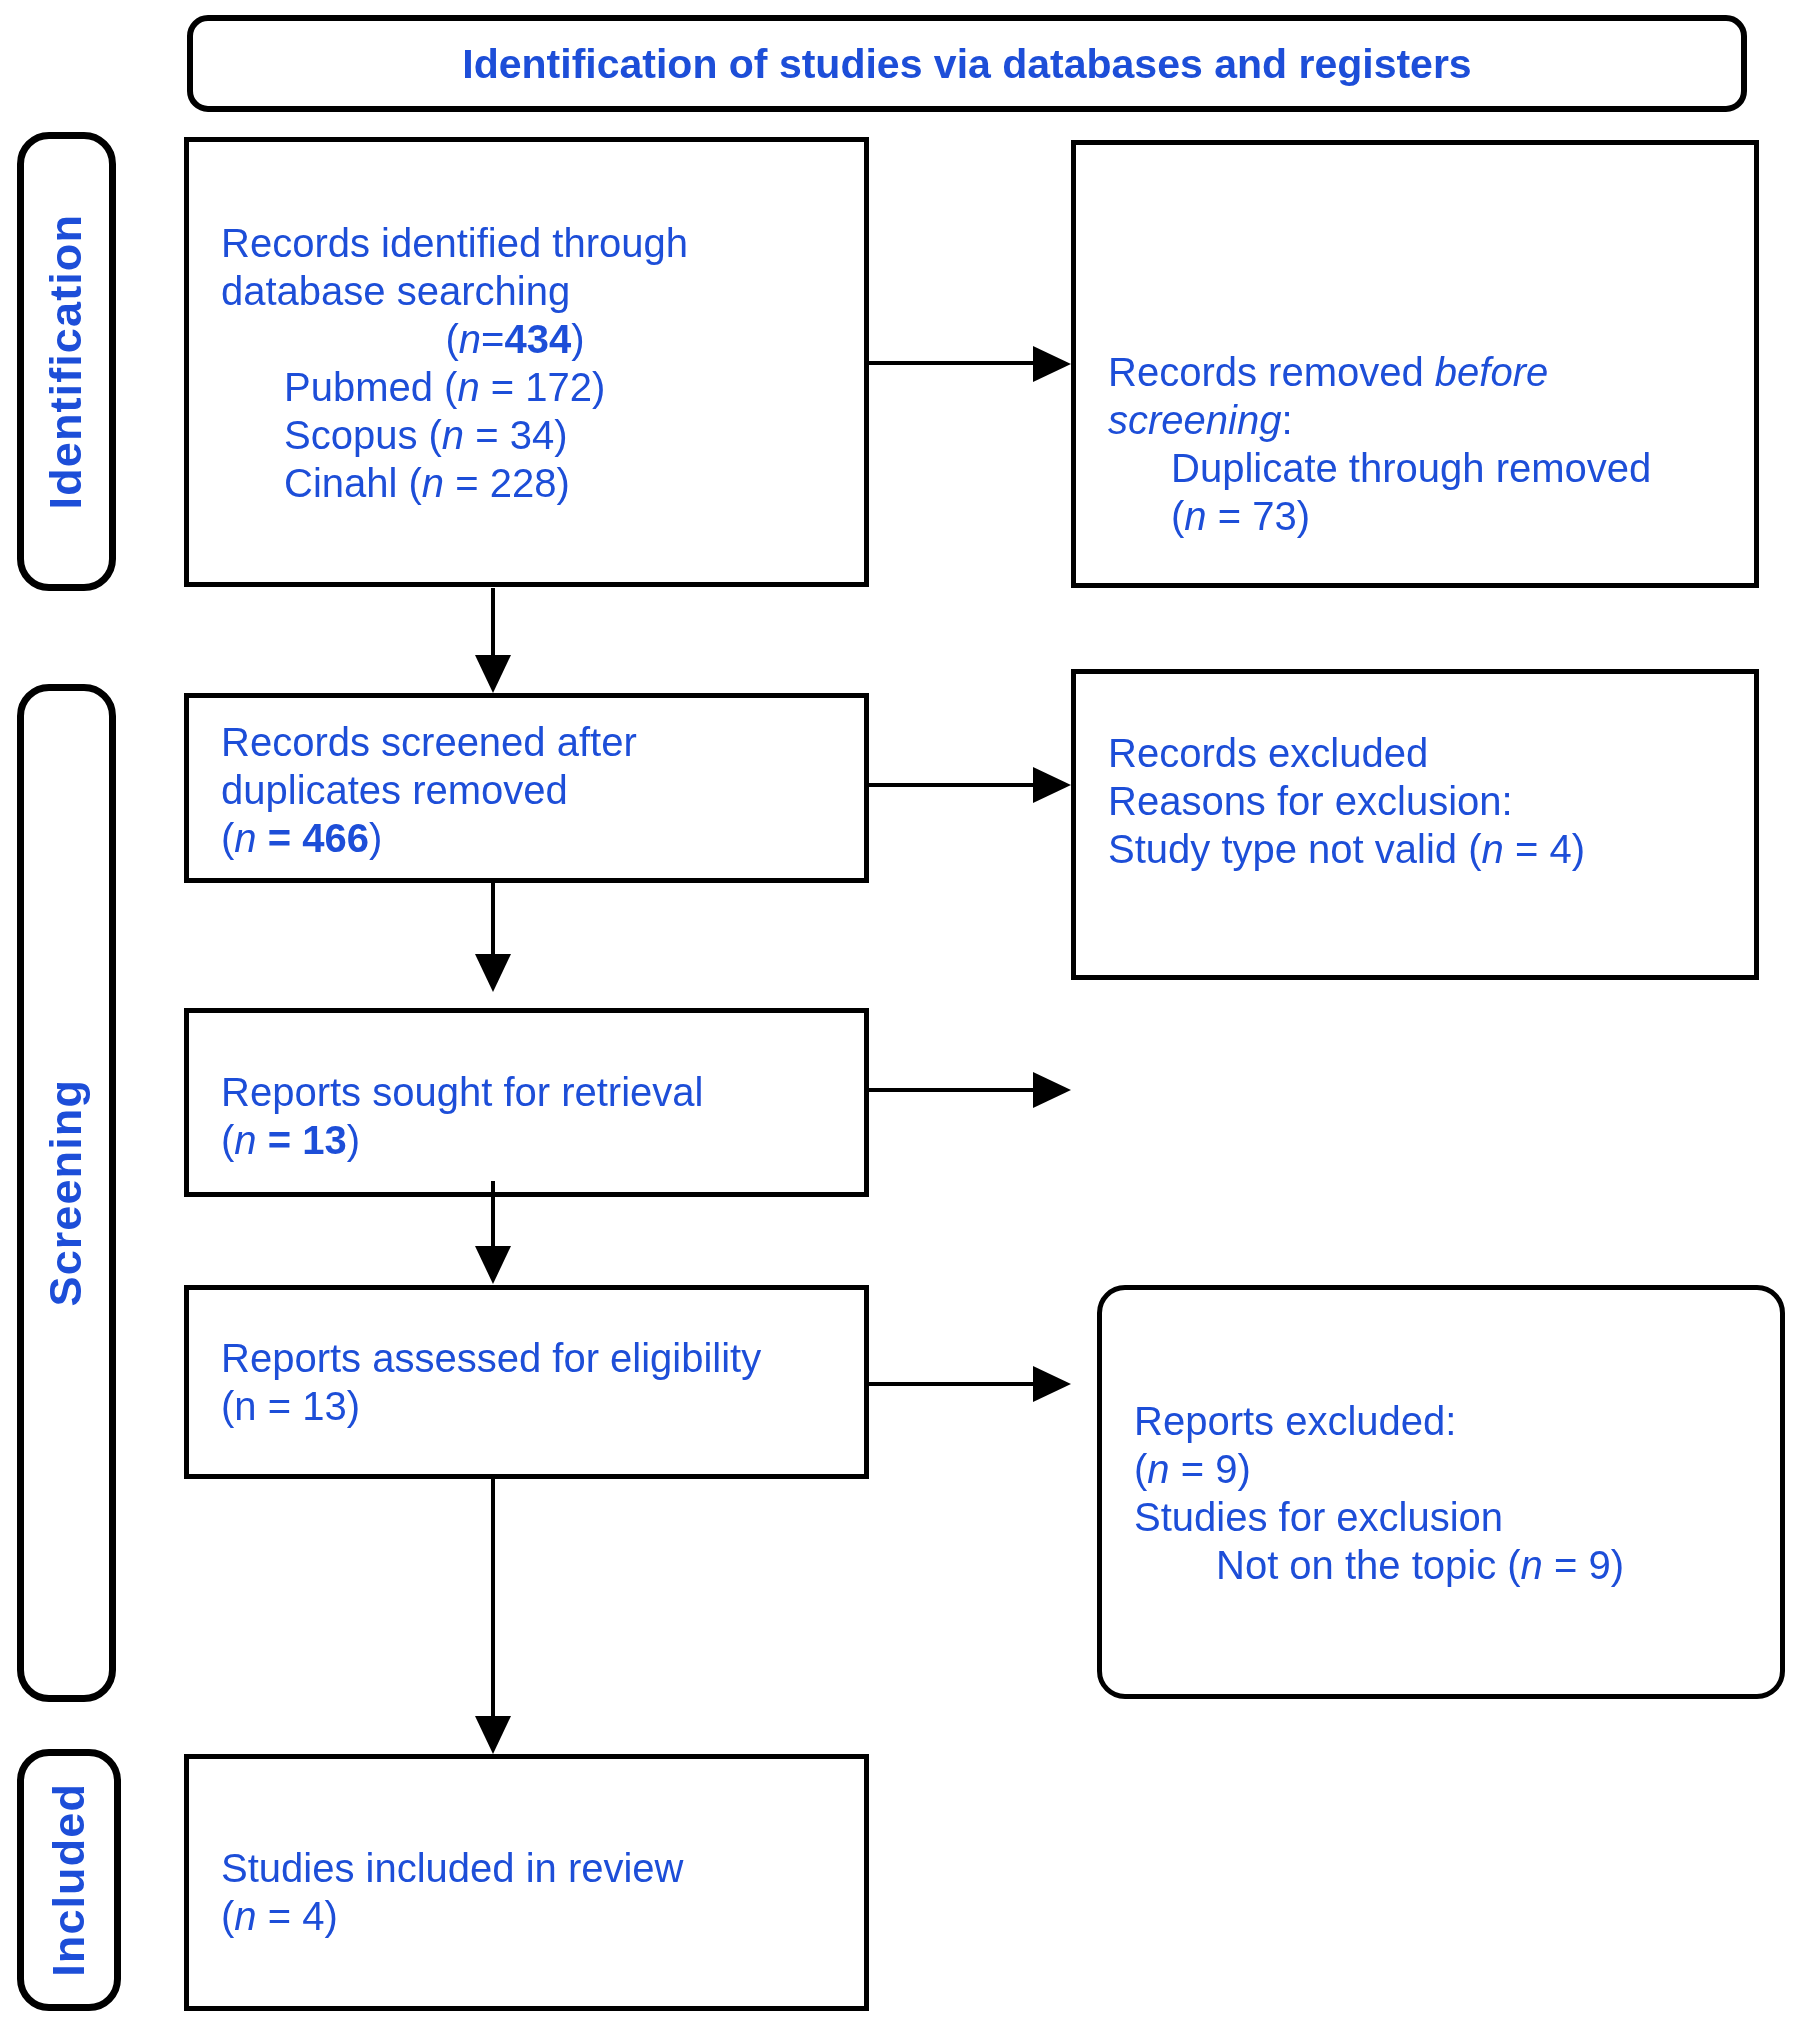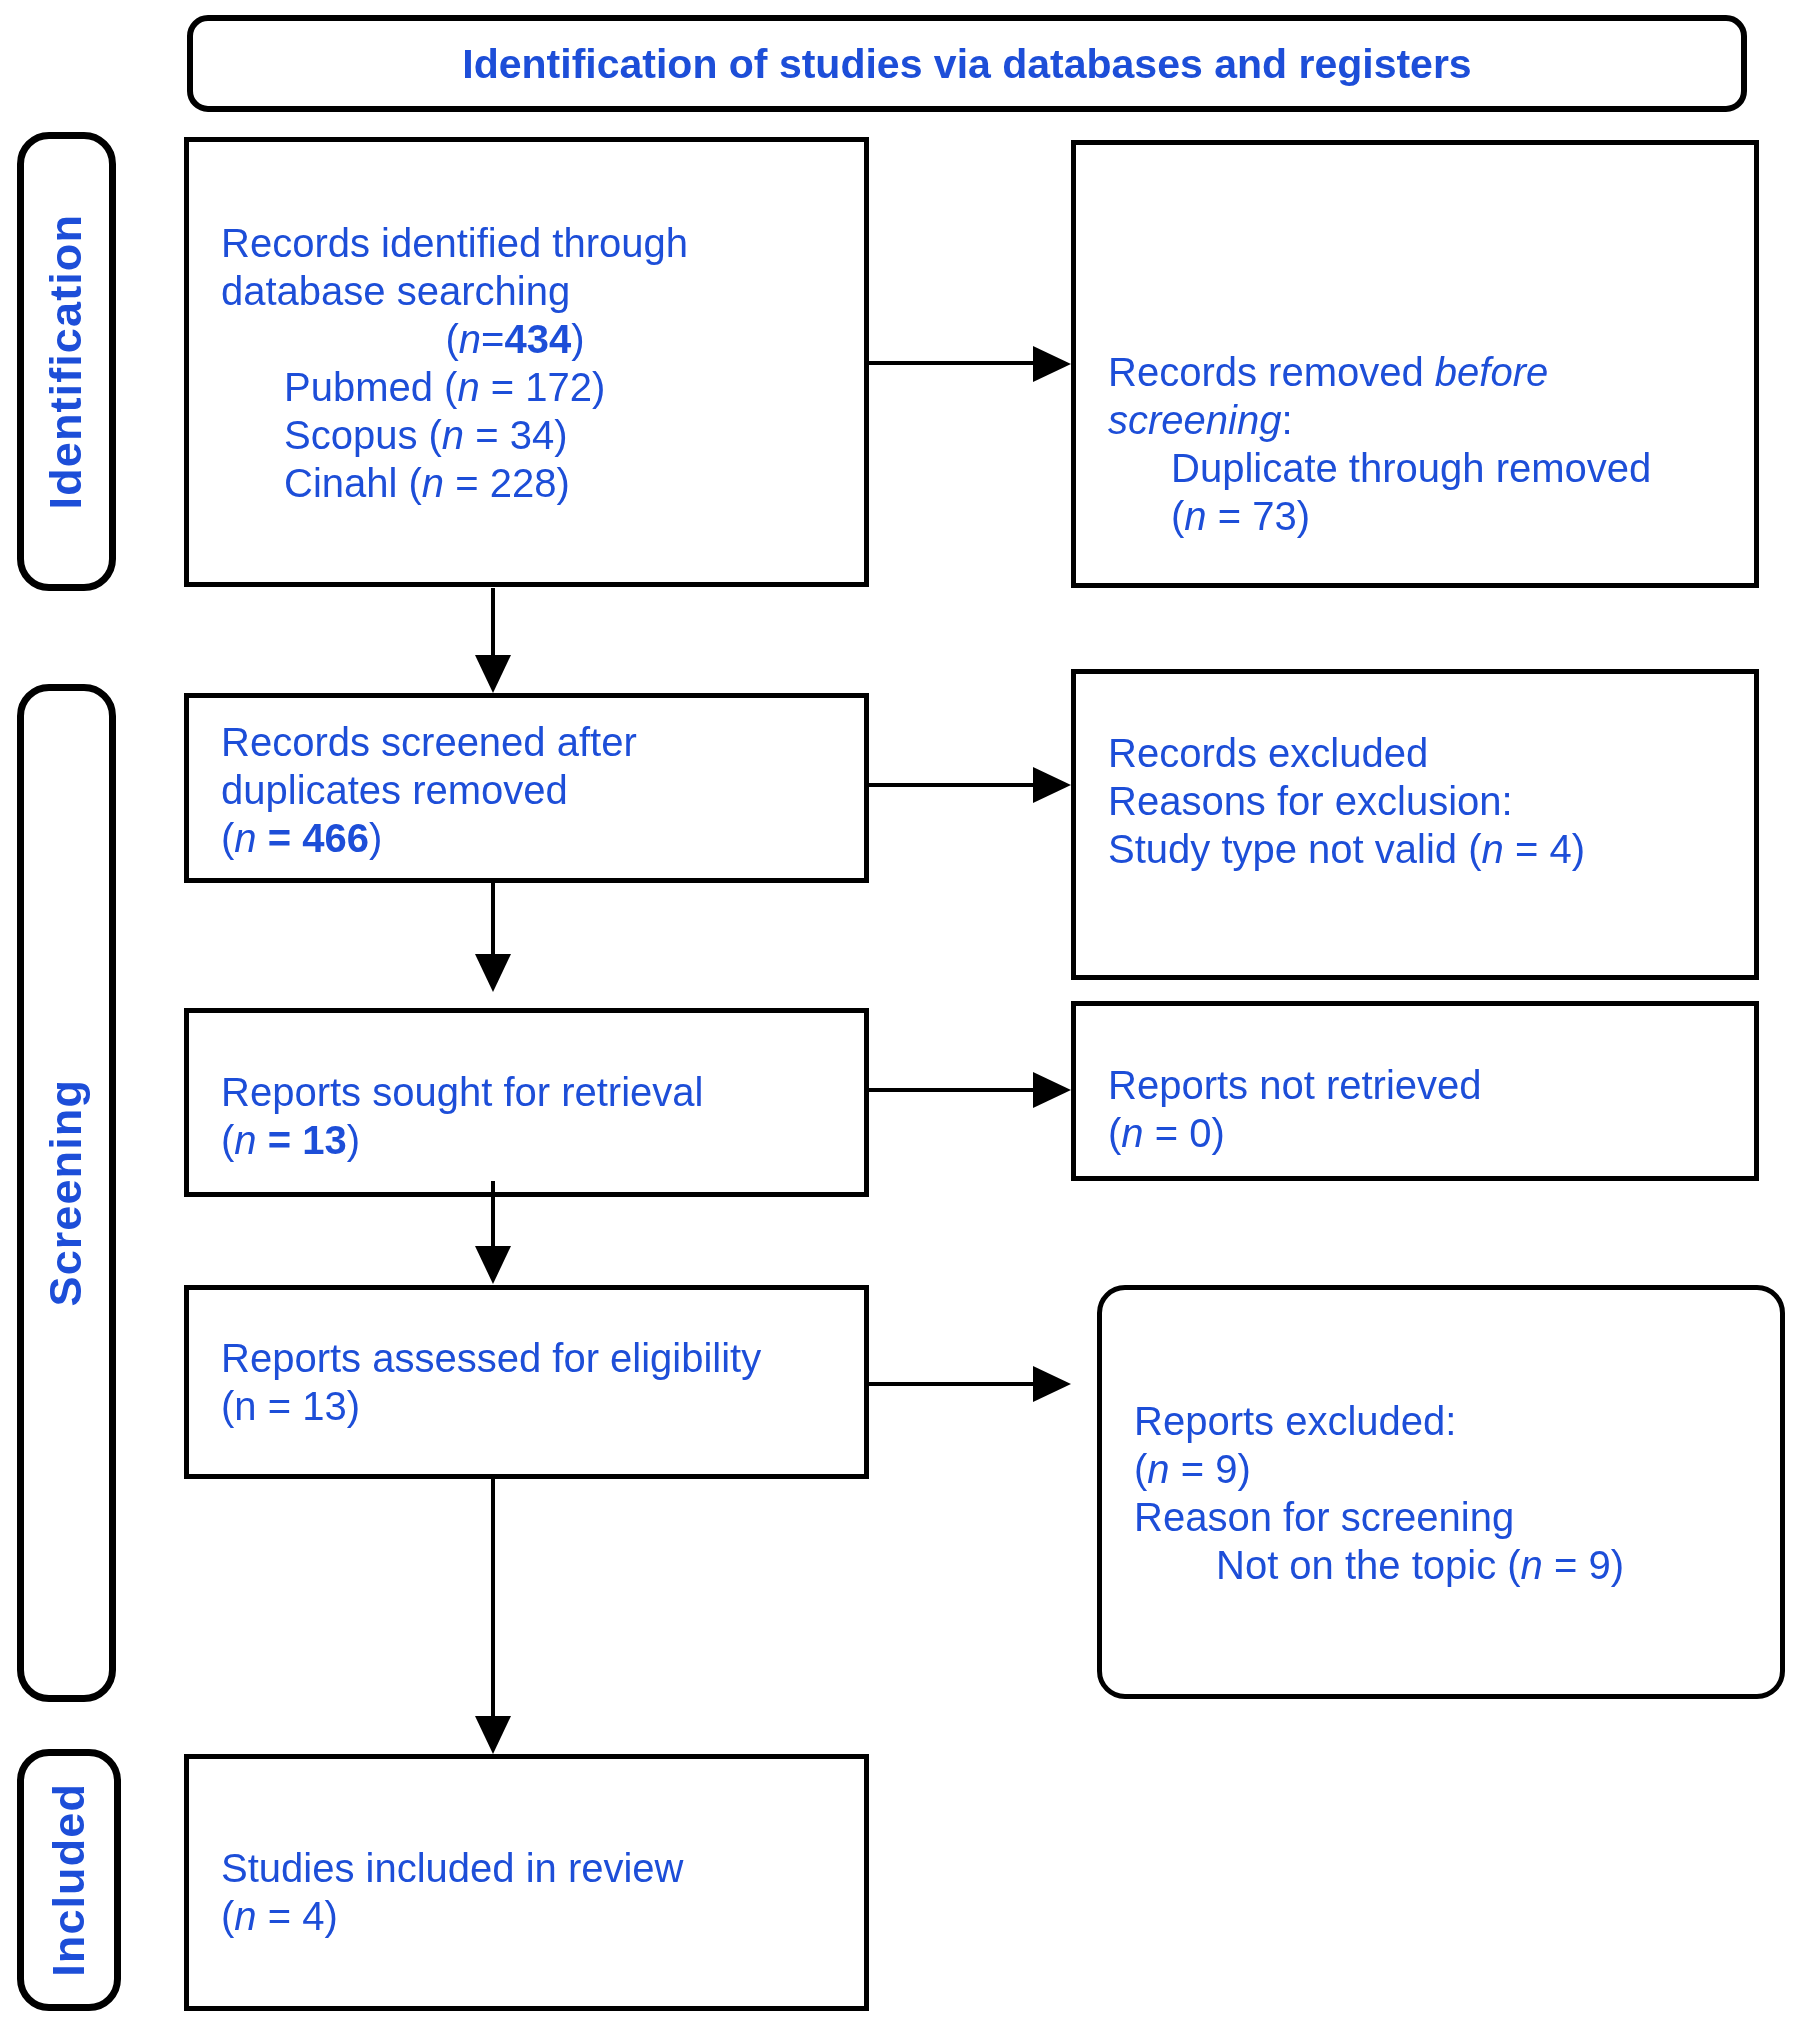--- a/index.html
+++ b/index.html
@@ -121,28 +121,24 @@
       <div class="line"><span>Records removed </span><span class="it">before</span></div>
       <div class="line"><span class="it">screening</span><span>:</span></div>
       <div class="line ind1"><span>Duplicate through removed</span></div>
       <div class="line ind1"><span>(</span><span class="it">n</span><span> = 73)</span></div>
     </div>
   <div class="box pt100" style="left:1071px; top:669px; width:688px; height:311px;">
       <div class="line"><span>Records excluded</span></div>
       <div class="line"><span>Reasons for exclusion:</span></div>
       <div class="line"><span>Study type not valid (</span><span class="it">n</span><span> = 4)</span></div>
     </div>
-  <div class="box pt100" style="left:1071px; top:1001px; width:688px; height:180px;">
-      <div class="line"><span>Reports not retrieved</span></div>
-      <div class="line"><span>(</span><span class="it">n</span><span> = 0)</span></div>
-    </div>
   <div class="box pt195" style="left:1097px; top:1285px; width:688px; height:414px;border-radius:28px;">
       <div class="line"><span>Reports excluded:</span></div>
       <div class="line"><span>(</span><span class="it">n</span><span> = 9)</span></div>
-      <div class="line"><span>Reason for screening</span></div>
+      <div class="line"><span>Studies for exclusion</span></div>
       <div class="line ind2"><span>Not on the topic (</span><span class="it">n</span><span> = 9)</span></div>
     </div>
 
   <div class="vline" style="left:491px; top:588px; height:69px;"></div>
   <div class="head-down" style="left:475px; top:655px;"></div>
 
   <div class="vline" style="left:491px; top:883px; height:73px;"></div>
   <div class="head-down" style="left:475px; top:954px;"></div>
 
   <div class="vline" style="left:491px; top:1181px; height:68px;"></div>

